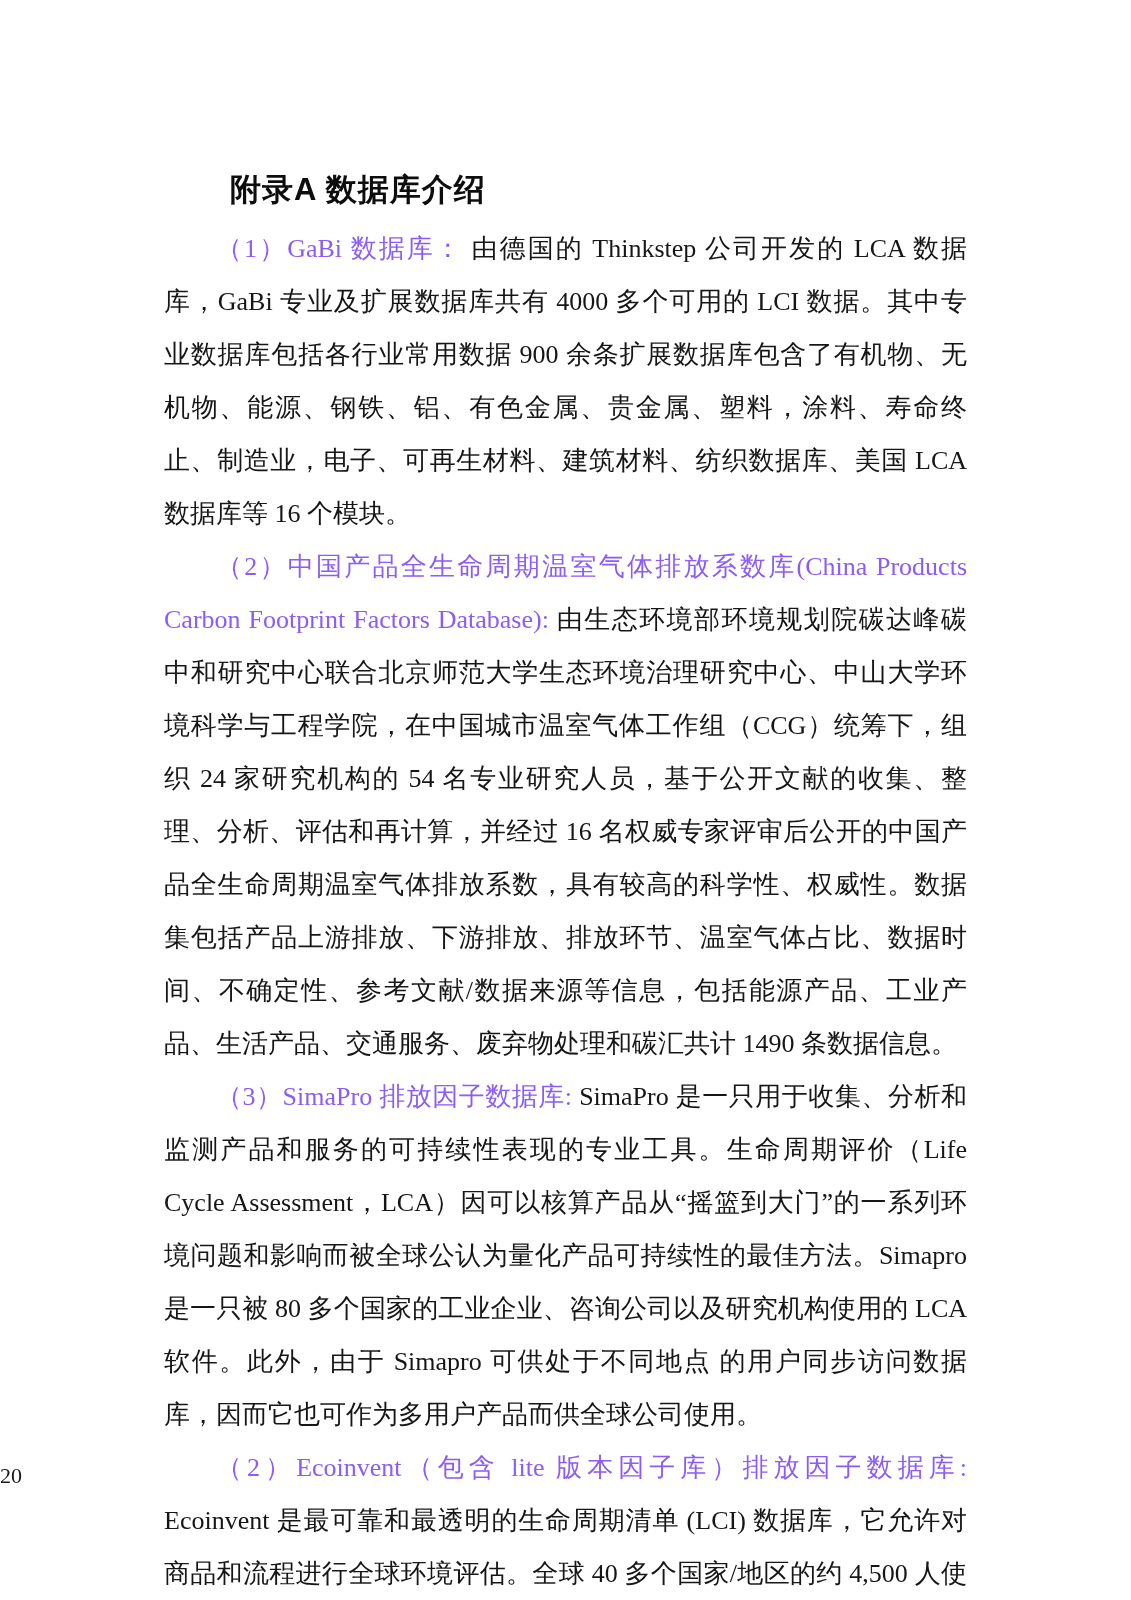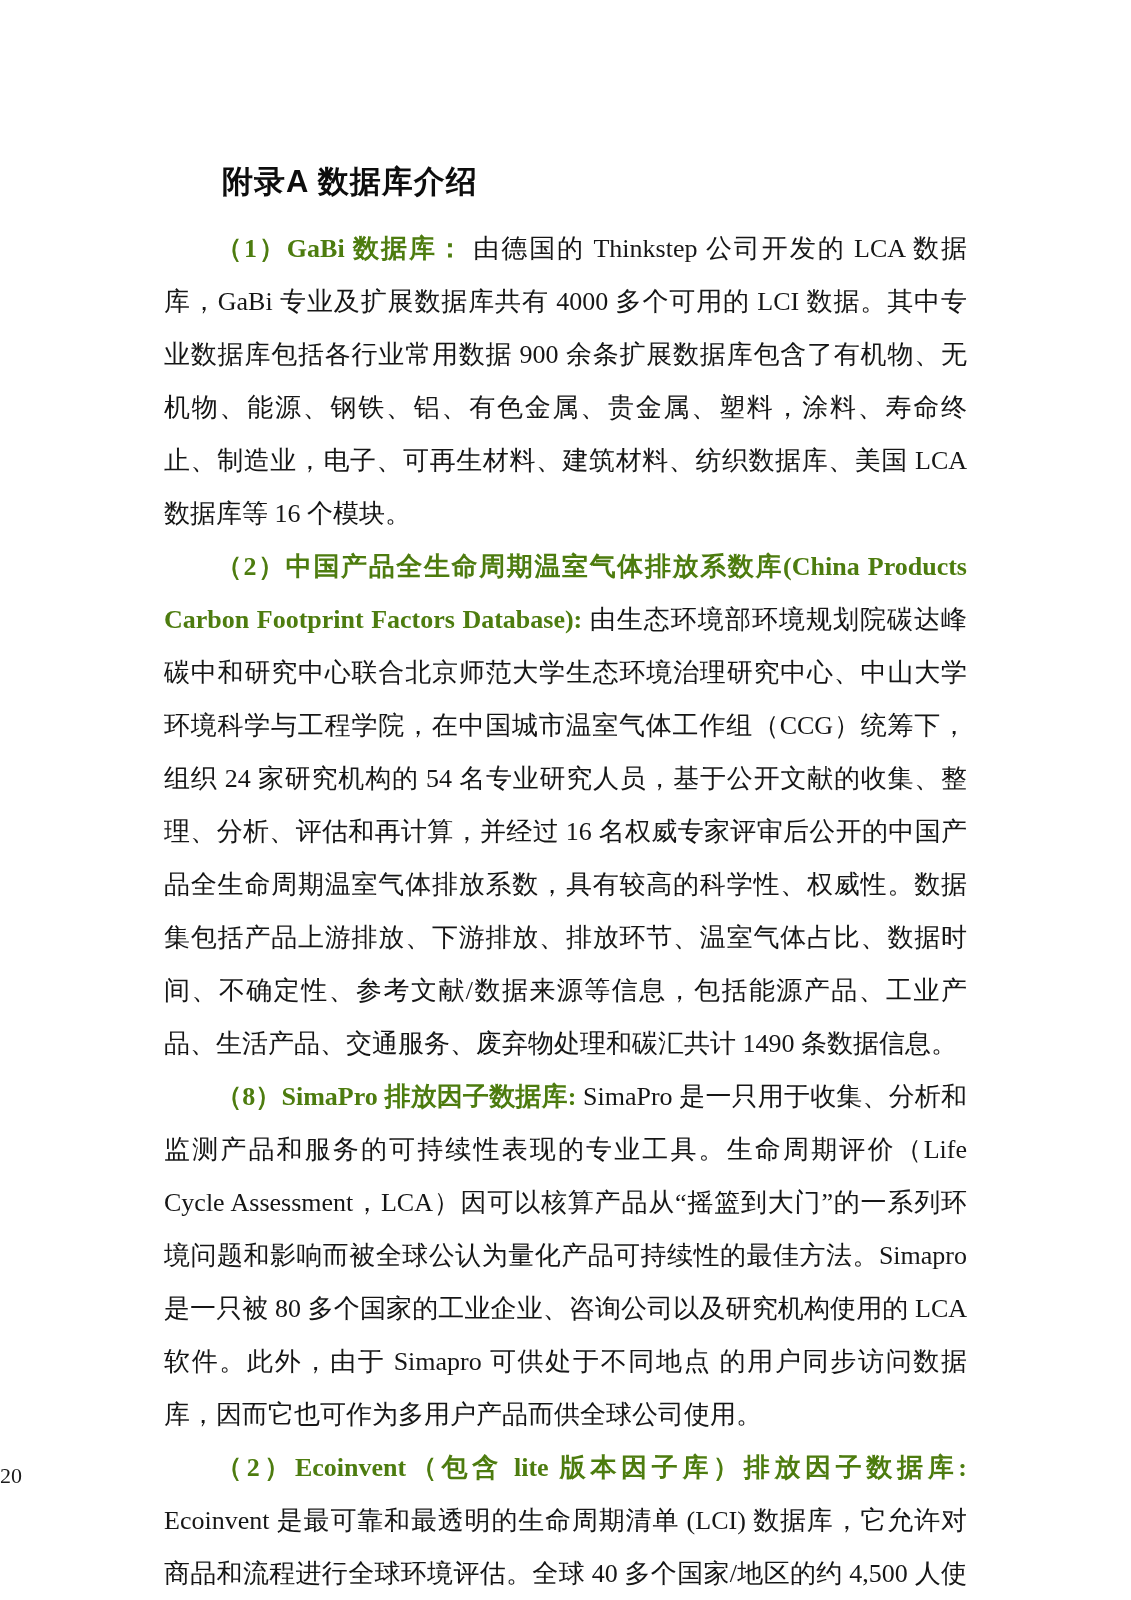--- a/index.html
+++ b/index.html
@@ -12,21 +12,21 @@
     width: 1131px;
     height: 1600px;
     background: #ffffff;
     overflow: hidden;
     color: #141414;
   }
   .doc-title {
     position: absolute;
     top: 160px;
     left: 218px;
-    margin: 4px;
+    margin: 12px;
     font-family: "Liberation Sans", "DejaVu Sans", sans-serif;
     font-weight: bold;
     font-size: 31px;
     line-height: 36px;
     color: #0d0d0d;
     letter-spacing: 1px;
     white-space: nowrap;
   }
   .doc-content {
     position: absolute;
@@ -39,22 +39,22 @@
     text-align: justify;
     text-justify: inter-ideograph;
     color: #161616;
   }
   .para {
     margin: 0;
     padding: 0;
     text-indent: 2em;
   }
   .para .lead {
-    font-weight: bold;
-    color: #4d7c0f;
+    font-weight: normal;
+    color: #8b5cf6;
   }
   .page-footer {
     position: absolute;
     top: 1463px;
     left: 0;
     width: 100%;
     text-align: left;
     font-family: "Liberation Serif", "DejaVu Serif", serif;
     font-size: 22px;
     color: #1a1a1a;
@@ -66,21 +66,21 @@
 <div class="page">
 
   <h1 class="doc-title">附录A 数据库介绍</h1>
 
   <div class="doc-content">
 
     <p class="para"><span class="lead">（1）GaBi 数据库：</span> <span>由德国的 Thinkstep 公司开发的 LCA 数据库，GaBi 专业及扩展数据库共有 4000 多个可用的 LCI 数据。其中专业数据库包括各行业常用数据 900 余条扩展数据库包含了有机物、无机物、能源、钢铁、铝、有色金属、贵金属、塑料，涂料、寿命终止、制造业，电子、可再生材料、建筑材料、纺织数据库、美国 LCA 数据库等 16 个模块。</span></p>
 
     <p class="para"><span class="lead">（2）中国产品全生命周期温室气体排放系数库(China Products Carbon Footprint Factors Database):</span> <span>由生态环境部环境规划院碳达峰碳中和研究中心联合北京师范大学生态环境治理研究中心、中山大学环境科学与工程学院，在中国城市温室气体工作组（CCG）统筹下，组织 24 家研究机构的 54 名专业研究人员，基于公开文献的收集、整理、分析、评估和再计算，并经过 16 名权威专家评审后公开的中国产品全生命周期温室气体排放系数，具有较高的科学性、权威性。数据集包括产品上游排放、下游排放、排放环节、温室气体占比、数据时间、不确定性、参考文献/数据来源等信息，包括能源产品、工业产品、生活产品、交通服务、废弃物处理和碳汇共计 1490 条数据信息。</span></p>
 
-    <p class="para"><span class="lead">（8）SimaPro 排放因子数据库:</span> <span>SimaPro 是一只用于收集、分析和监测产品和服务的可持续性表现的专业工具。生命周期评价（Life Cycle Assessment，LCA）因可以核算产品从“摇篮到大门”的一系列环境问题和影响而被全球公认为量化产品可持续性的最佳方法。Simapro 是一只被 80 多个国家的工业企业、咨询公司以及研究机构使用的 LCA 软件。此外，由于 Simapro 可供处于不同地点 的用户同步访问数据库，因而它也可作为多用户产品而供全球公司使用。</span></p>
+    <p class="para"><span class="lead">（3）SimaPro 排放因子数据库:</span> <span>SimaPro 是一只用于收集、分析和监测产品和服务的可持续性表现的专业工具。生命周期评价（Life Cycle Assessment，LCA）因可以核算产品从“摇篮到大门”的一系列环境问题和影响而被全球公认为量化产品可持续性的最佳方法。Simapro 是一只被 80 多个国家的工业企业、咨询公司以及研究机构使用的 LCA 软件。此外，由于 Simapro 可供处于不同地点 的用户同步访问数据库，因而它也可作为多用户产品而供全球公司使用。</span></p>
 
     <p class="para"><span class="lead">（2）Ecoinvent（包含 lite 版本因子库）排放因子数据库:</span> <span>Ecoinvent 是最可靠和最透明的生命周期清单 (LCI) 数据库，它允许对商品和流程进行全球环境评估。全球 40 多个国家/地区的约 4,500 人使用 ecoinvent，这是世界上最著名</span></p>
 
   </div>
 
   <div class="page-footer">20</div>
 
 </div>
 
 </body></html>

